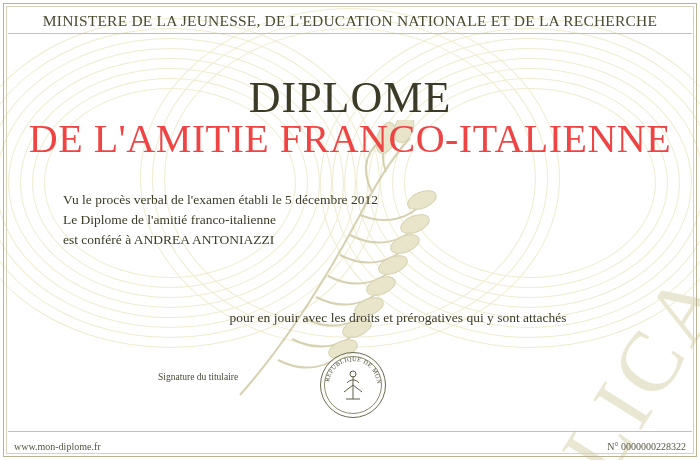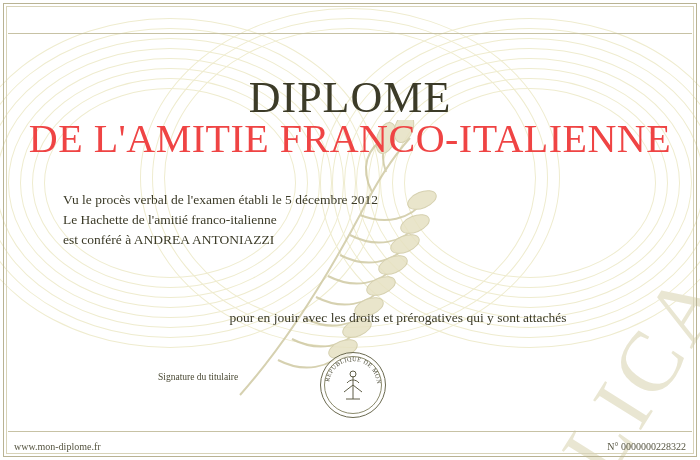--- a/index.html
+++ b/index.html
@@ -287,28 +287,29 @@
       <ellipse cx="176" cy="18" rx="9" ry="16" transform="rotate(18 176 18)"></ellipse>
       <ellipse cx="194" cy="8" rx="9" ry="15" transform="rotate(18 194 8)"></ellipse>
     </g>
   </svg>
 
   <div class="ghost-text">REPLICA</div>
 
   <div class="frame-outer"></div>
   <div class="frame-inner"></div>
 
+  <div class="ministry">MINISTERE DE LA JEUNESSE, DE L'EDUCATION NATIONALE ET DE LA RECHERCHE</div>
   <div class="rule-top"></div>
 
   <div class="title-1">DIPLOME</div>
   <div class="title-2">DE L'AMITIE FRANCO-ITALIENNE</div>
 
   <div class="body-block">
     <div class="body-line">Vu le procès verbal de l'examen établi le 5 décembre 2012</div>
-    <div class="body-line">Le Hachette de l'amitié franco-italienne</div>
+    <div class="body-line">Le Diplome de l'amitié franco-italienne</div>
     <div class="body-line">est conféré à ANDREA  ANTONIAZZI</div>
   </div>
 
   <div class="enjoy-line">pour en jouir avec les droits et prérogatives qui y sont attachés</div>
 
   <div class="sig-left">Signature du titulaire</div>
 
   <div class="seal">
     <div class="seal-ring"></div>
     <div class="seal-ring2"></div>

